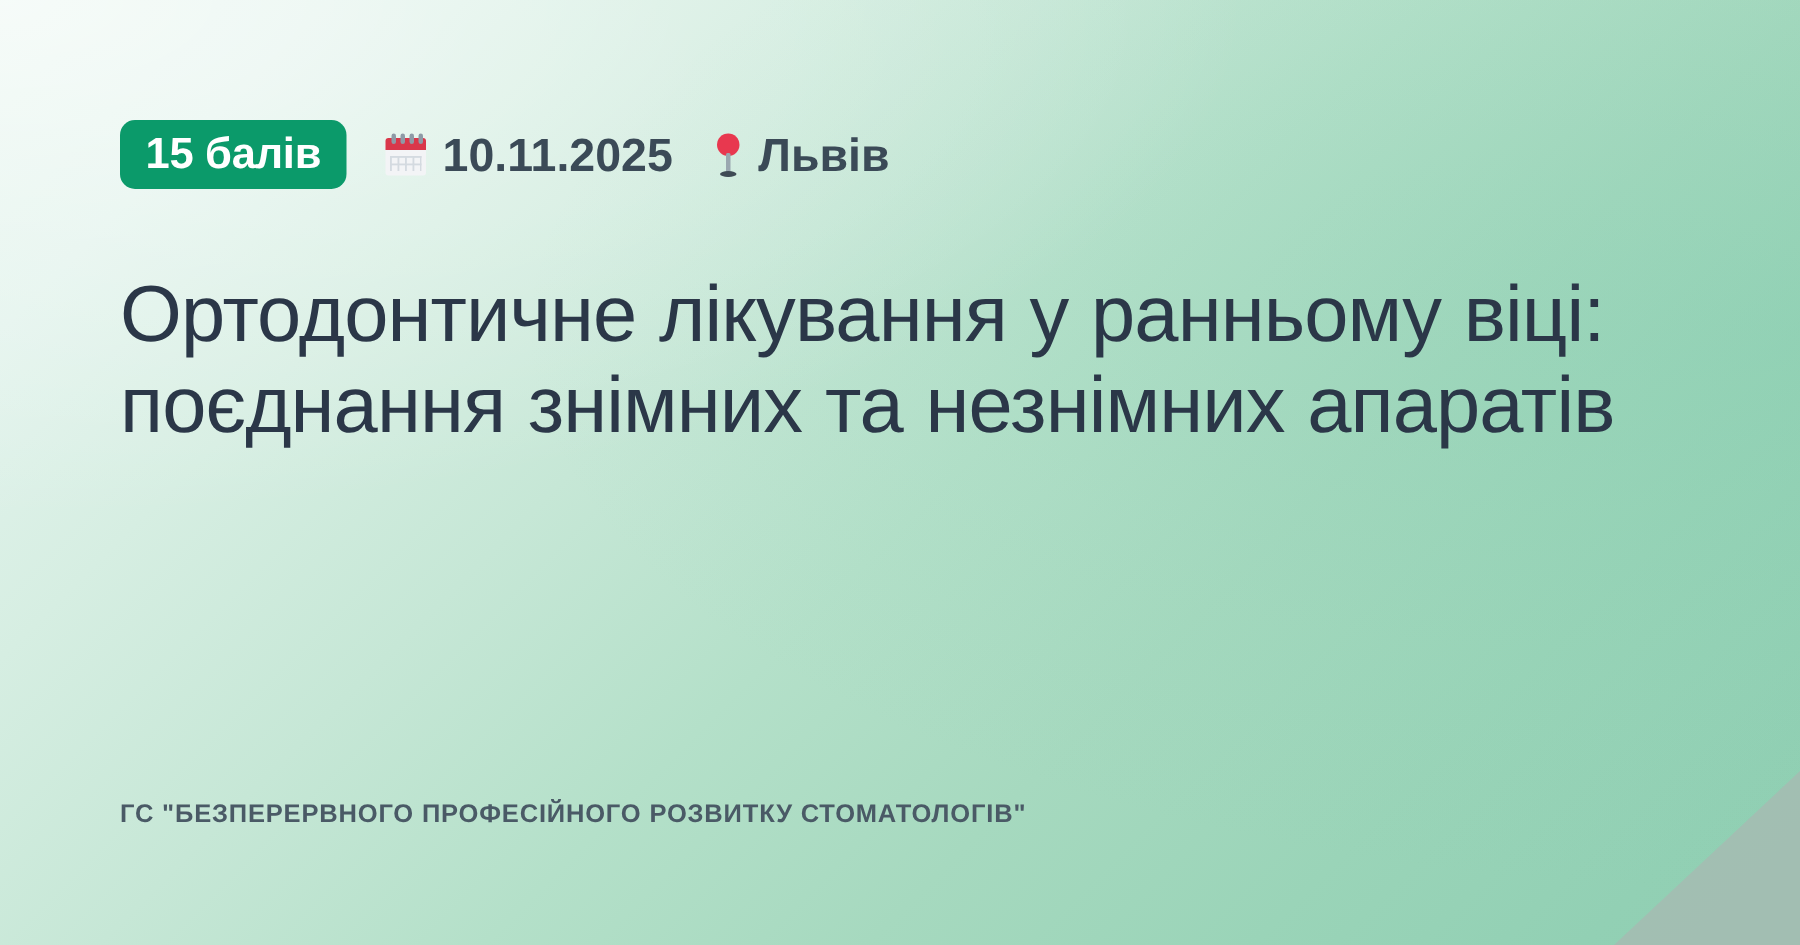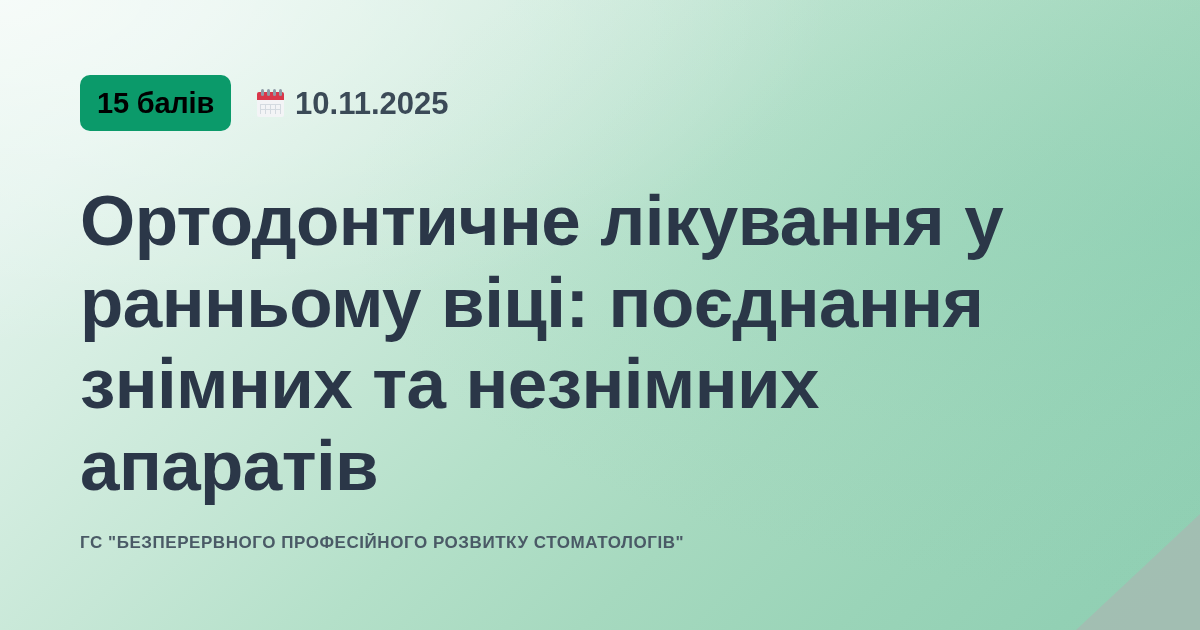--- a/index.html
+++ b/index.html
@@ -72,25 +72,25 @@
     display: flex;
     align-items: center;
     height: 46px;
     gap: 26px;
   }
 
   .points-badge {
     display: inline-flex;
     align-items: center;
     justify-content: center;
-    height: 56px;
+    height: 46px;
     padding: 0 17px;
     border-radius: 10px;
     background: #0b9a6a;
-    color: #000000;
+    color: #ffffff;
     font-size: 29px;
     font-weight: 700;
     line-height: 1;
     letter-spacing: -0.2px;
     white-space: nowrap;
   }
 
   .meta-item {
     display: inline-flex;
     align-items: center;
@@ -170,22 +170,22 @@
     width: 11px; height: 4px;
     border-radius: 50%;
     background: #3f4b55;
   }
 
   
   .title {
     margin-top: 54px;
     max-width: 1030px;
     color: #2b3748;
-    font-size: 71px;
-    font-weight: 700;
+    font-size: 53px;
+    font-weight: 400;
     line-height: 1.15;
     letter-spacing: -0.6px;
     word-spacing: 1px;
   }
 
   
   .footer {
     position: absolute;
     left: 80px;
     bottom: 77px;
@@ -218,20 +218,28 @@
           <span class="cal-grid"></span>
           <span class="cal-top"></span>
           <span class="cal-ring r1"></span>
           <span class="cal-ring r2"></span>
           <span class="cal-ring r3"></span>
           <span class="cal-ring r4"></span>
         </span>
         <span>10.11.2025</span>
       </span>
 
+      <span class="meta-item">
+        <span class="icon-pin">
+          <span class="pin-head"></span>
+          <span class="pin-needle"></span>
+          <span class="pin-base"></span>
+        </span>
+        <span>Львів</span>
+      </span>
 
     </div>
 
     <h1 class="title">Ортодонтичне лікування у ранньому віці: поєднання знімних та незнімних апаратів</h1>
 
   </div>
 
   <div class="footer">ГС "БЕЗПЕРЕРВНОГО ПРОФЕСІЙНОГО РОЗВИТКУ СТОМАТОЛОГІВ"</div>
 
 </div>

